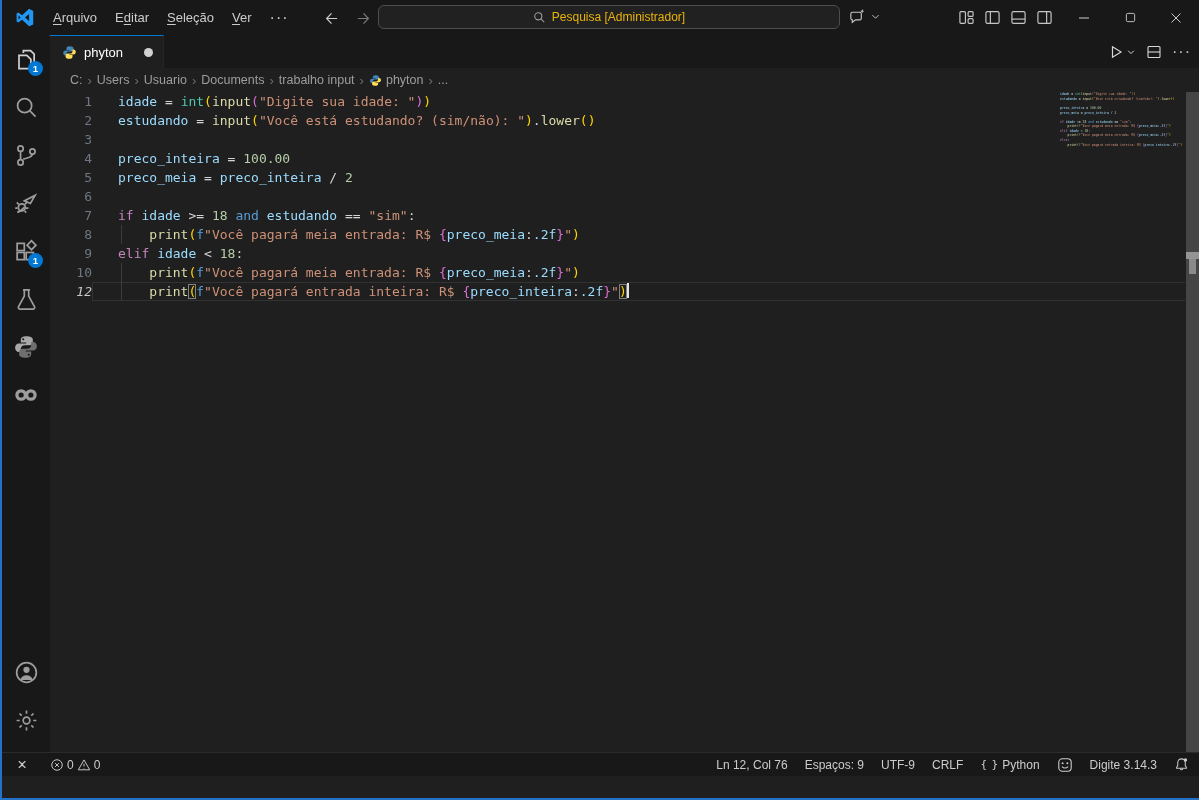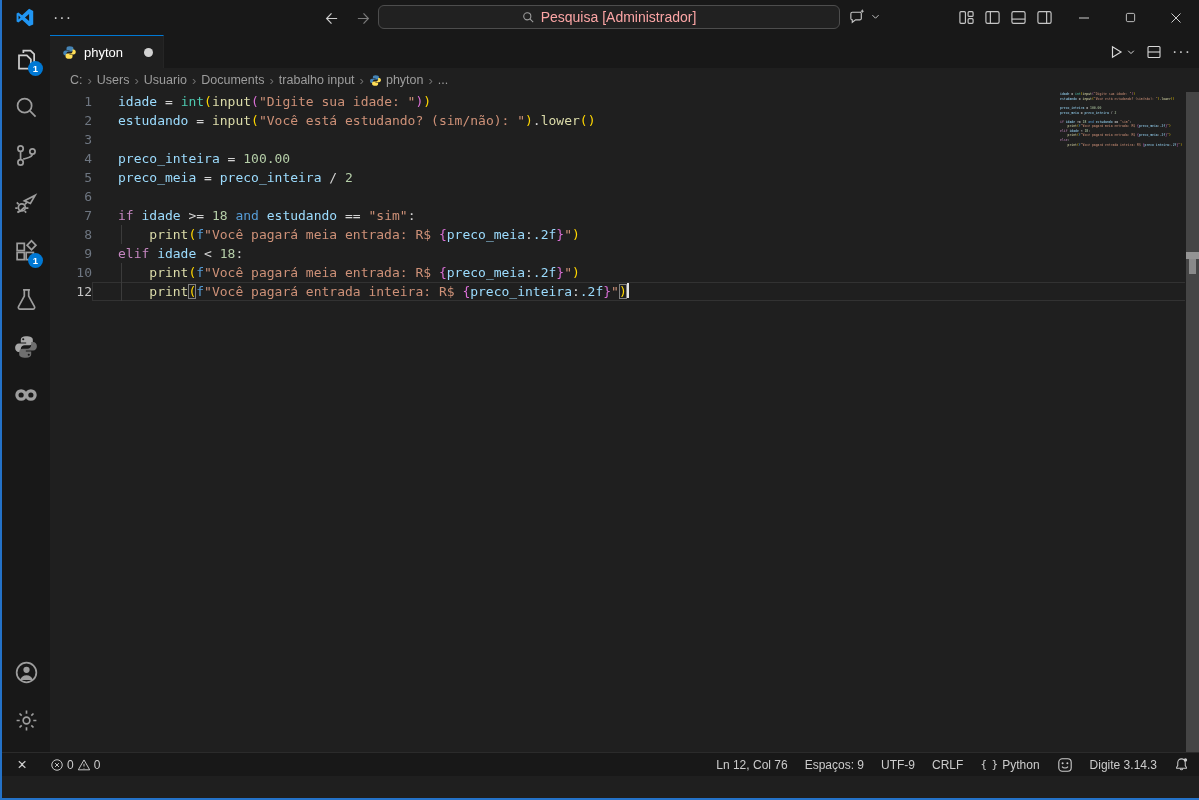--- a/index.html
+++ b/index.html
@@ -12,21 +12,21 @@
   .titlebar { position:relative; height:35px; background:#181818; display:flex; align-items:center; }
   .vscode-logo { margin:0 10px 0 13px; display:flex; }
   .menu-bar { display:flex; align-items:center; font-size:13px; color:#cccccc; }
   .menu-item { padding:4px 9px; border-radius:5px; cursor:default; }
   .menu-item u { text-decoration:underline; text-underline-offset:2px; }
   .menu-more { padding:4px 9px; letter-spacing:1px; color:#cccccc; }
   .nav-arrow { position:absolute; top:7px; width:22px; height:22px; display:flex; align-items:center; justify-content:center; }
   .nav-back { left:318px; } .nav-fwd { left:350px; }
   .search-box { position:absolute; left:376px; top:5px; width:462px; height:24px; background:#212121;
     border:1px solid #4d4d4d; border-radius:6px; display:flex; align-items:center; justify-content:center;
-    color:#fca5a5; font-size:14px; gap:6px; }
+    color:#eab308; font-size:12px; gap:6px; }
   .copilot-wrap { position:absolute; left:846px; top:7px; display:flex; align-items:center; gap:3px; color:#cccccc; }
   .layout-icons { position:absolute; right:146px; top:0; height:35px; display:flex; align-items:center; gap:9px; }
   .layout-icons svg { display:block; }
   .win-controls { position:absolute; right:0; top:0; height:35px; display:flex; }
   .win-btn { width:46px; height:35px; display:flex; align-items:center; justify-content:center; }
 
   
   .main { display:flex; height:717px; }
   .activitybar { width:48px; background:#181818; display:flex; flex-direction:column; align-items:center; flex:none; }
   .ab-top { display:flex; flex-direction:column; align-items:center; }
@@ -49,21 +49,21 @@
   .bc-sep { color:#6e6e6e; font-size:13px; padding:0 2px; }
   .bc-item { display:flex; align-items:center; gap:4px; }
 
   
   .editor { position:relative; flex:1; background:#1f1f1f; overflow:hidden; }
   .code-lines { position:absolute; top:0; left:0; right:14px; }
   .code-line { display:flex; height:19px; line-height:19px; white-space:pre;
     font-family:"DejaVu Sans Mono","Liberation Mono",monospace; font-size:13px; }
   .ln { width:42px; text-align:right; color:#6e7681; flex:none; }
   .ltext { flex:1; padding-left:26px; position:relative; }
-  .current .ln { color:#c6c6c6; }
+  .current .ln { color:#c6c6c6;font-style:italic; }
   .current .ltext { box-shadow: inset 0 1px 0 #323232, inset 0 -1px 0 #323232, inset 1px 0 0 #323232; }
   .indent-guide { position:absolute; left:29px; top:0; bottom:0; border-left:1px solid #3b3b3b; }
   .match { outline:1px solid #828282; outline-offset:-1px; }
   .cursor { display:inline-block; width:2px; height:15px; background:#e4e4e4; vertical-align:-2px; }
 
   
   .minimap { position:absolute; top:0; right:14px; width:125px; height:330px; overflow:hidden; }
   .minimap-content { transform:scale(0.24); transform-origin:top left; width:540px; }
   .mini-line { white-space:pre; height:19px; line-height:19px;
     font-family:"DejaVu Sans Mono","Liberation Mono",monospace; font-size:13px; }
@@ -85,20 +85,26 @@
 <body>
 
 <div class="window">
 
   <div class="titlebar">
     <span class="vscode-logo">
       <svg width="19" height="19" viewBox="0 0 24 24">
           <path fill="#2196f3" d="M17.8.8 8.9 9.3 4.2 5.7 2 6.8v10.4l2.2 1.1 4.7-3.6 8.9 8.5 5.2-2.5v-17zM4.5 14.6V9.4L7 12zm13.3 1.7-5.2-4.3 5.2-4.3z"></path>
         </svg>
     </span>
+    <nav class="menu-bar">
+        <span class="menu-item"><u>A</u>rquivo</span>
+        <span class="menu-item">E<u>d</u>itar</span>
+        <span class="menu-item"><u>S</u>eleção</span>
+        <span class="menu-item"><u>V</u>er</span>
+      </nav>
     <span class="menu-more">···</span>
 
     <span class="nav-arrow nav-back">
       <svg width="15" height="15" viewBox="0 0 16 16" fill="none" stroke="#cccccc" stroke-width="1.3">
           <path d="M8 2.5 2.8 8 8 13.5M3 8h11"></path>
         </svg>
     </span>
     <span class="nav-arrow nav-fwd">
       <svg width="15" height="15" viewBox="0 0 16 16" fill="none" stroke="#7a7a7a" stroke-width="1.3">
           <path d="M8 2.5 13.2 8 8 13.5M13 8H2"></path>

